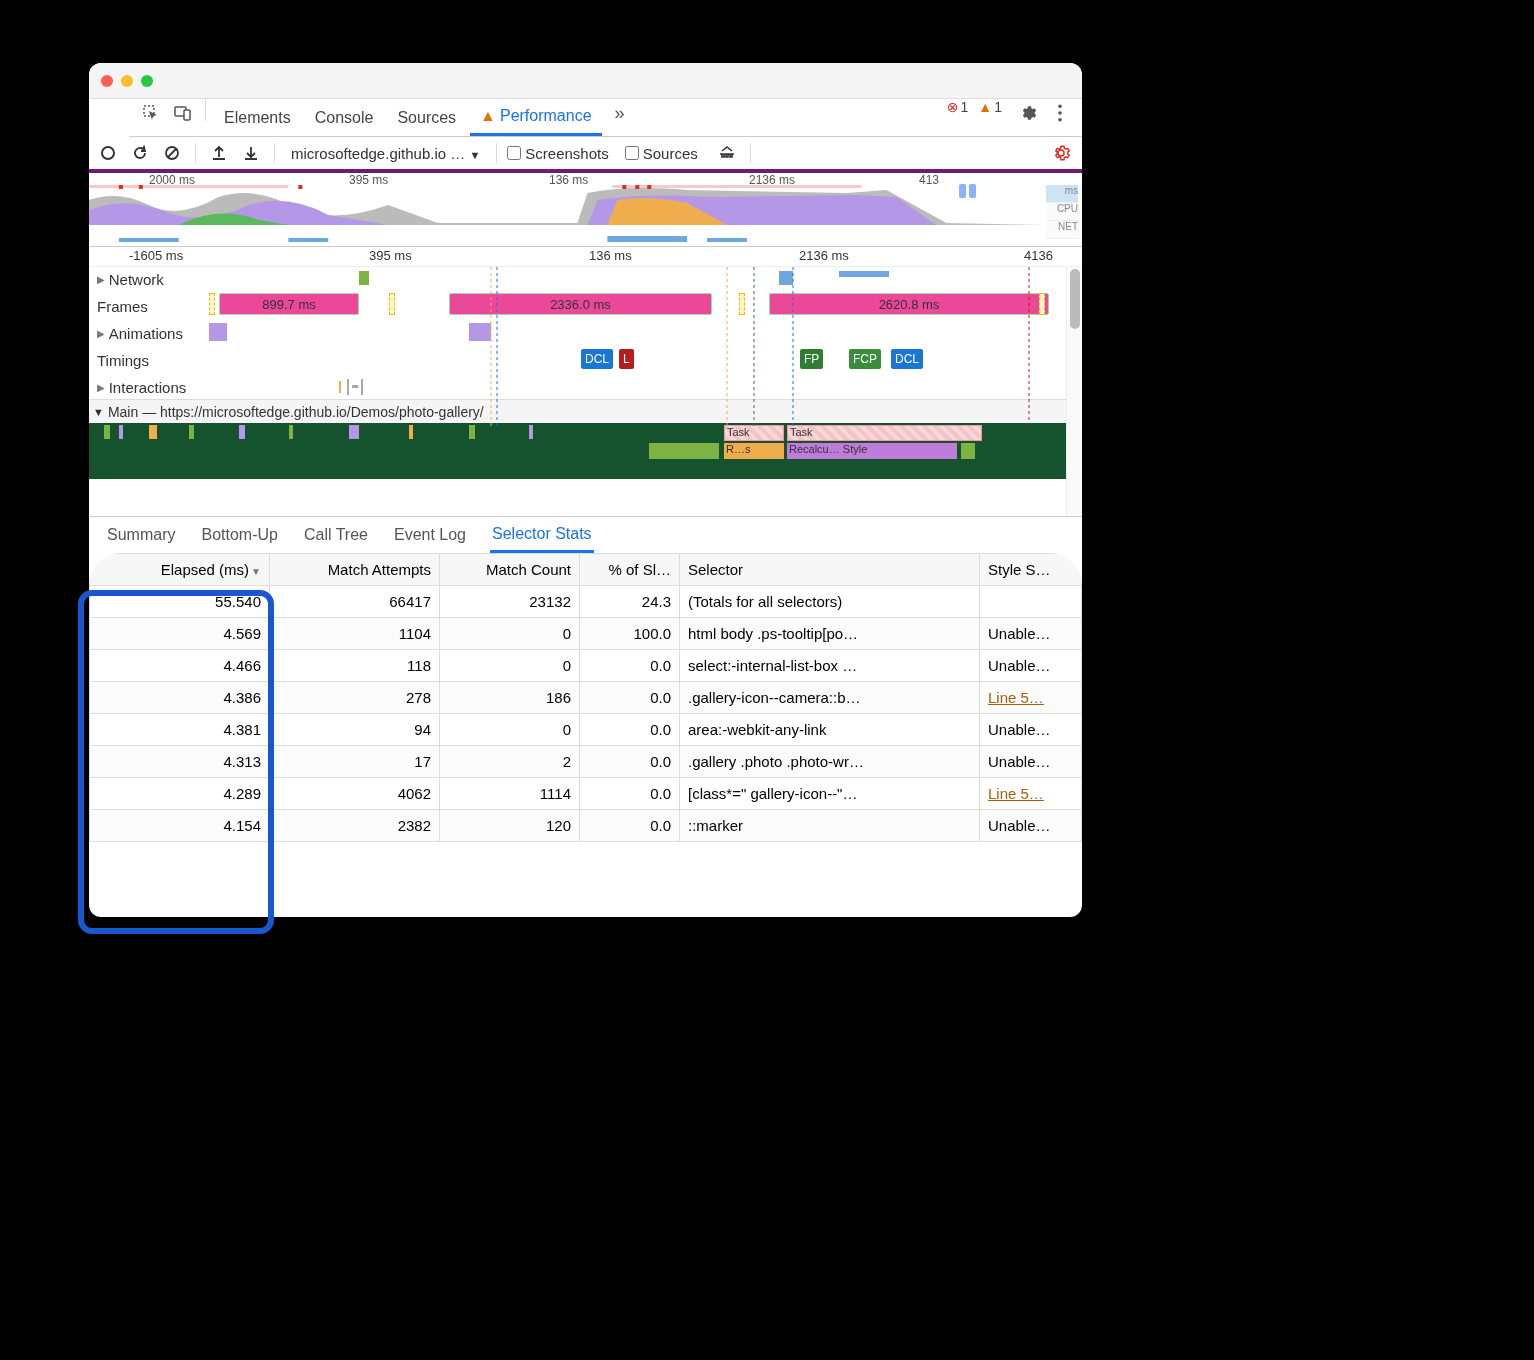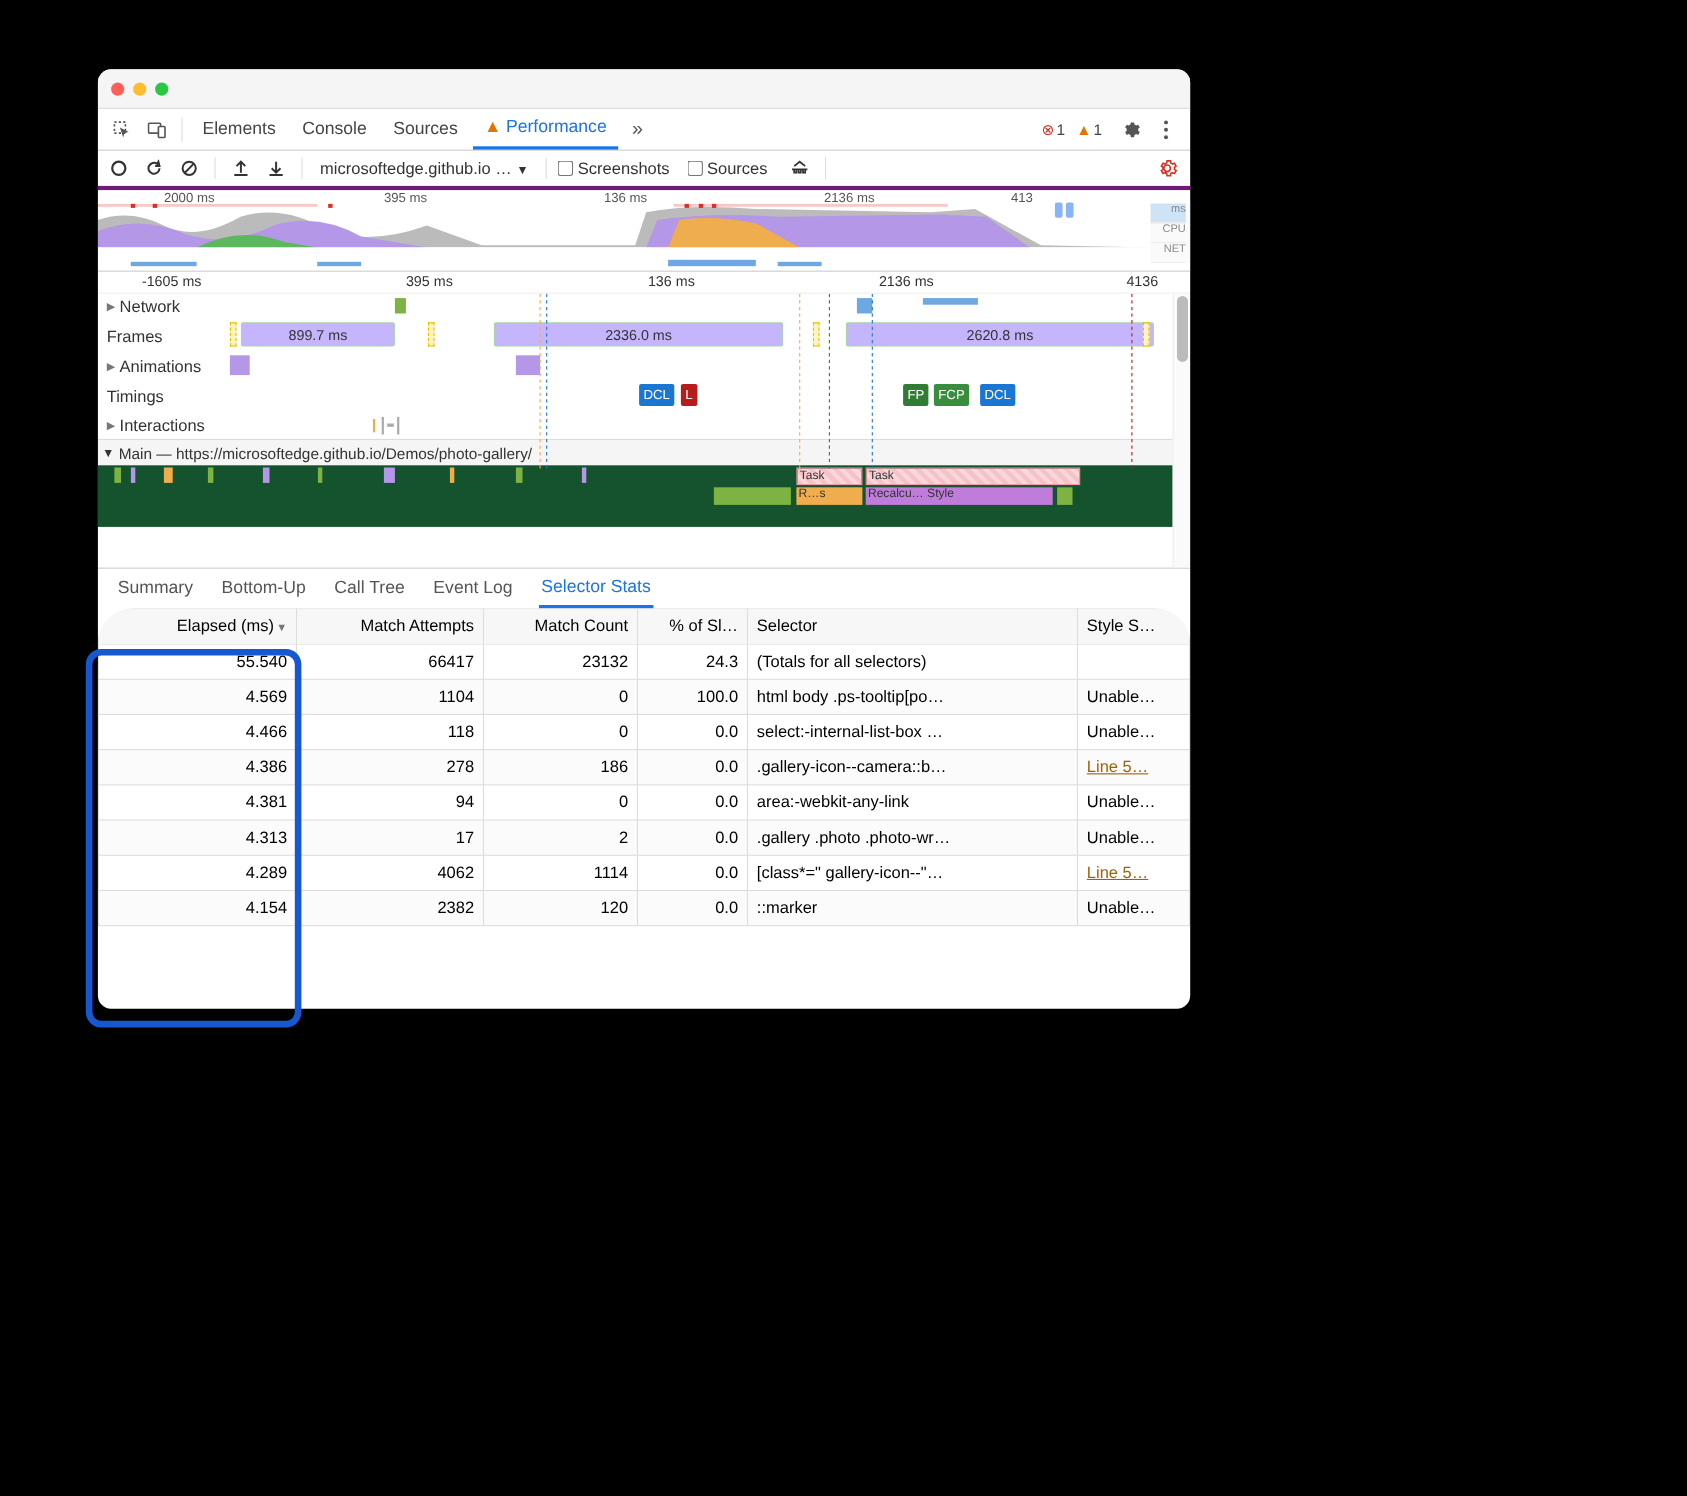--- a/index.html
+++ b/index.html
@@ -19,23 +19,23 @@
     padding: 0 12px; border-bottom: 1px solid #ddd;
     background: #f5f5f5;
     position: relative;
   }
   .traffic { display: flex; gap: 8px; }
   .dot { width: 12px; height: 12px; border-radius: 50%; }
   .dot.red { background: #ff5f57; } .dot.yellow { background: #febc2e; } .dot.green { background: #28c840; }
   .title { position:absolute; left:0; right:0; text-align:center; font-weight:600; font-size:15px; color:#333; pointer-events:none;}
   
   .tabbar {
-    height: 38px; display: flex; align-items: center;
+    height: 38px; display: flex; align-items: flex-start;
     border-bottom: 1px solid #ccc; padding: 0 8px; gap: 4px;
-    font-size: 16px; color: #444;
+    font-size: 16px; color: #444; margin-left: 40px;
   }
   .tabbar .icon-btn { width: 28px; height: 28px; display:flex; align-items:center; justify-content:center; cursor:pointer; color:#555; border-radius:4px;}
   .tabbar .sep { width: 1px; height: 22px; background: #ddd; margin: 0 4px; }
   .tabbar .tab { padding: 0 10px; cursor: pointer; height:100%; display:flex; align-items:center;}
   .tabbar .tab.active { color: #1a73e8; border-bottom: 3px solid #1a73e8; font-weight:500;}
   .tabbar .spacer { flex: 1; }
   .tabbar .badge { display:flex; align-items:center; gap:2px; font-size:14px;}
   .err-ic { color:#d93025;} .warn-ic{color:#e37400;}
   
   .toolbar2 {
@@ -63,21 +63,21 @@
     height: 270px; border-bottom:1px solid #ccc; font-size:15px; color:#333; position:relative;
     overflow:hidden;
   }
   .track-ruler { height:20px; position:relative; border-bottom:1px solid #eee;}
   .track-ruler .t { position:absolute; top:1px; font-size:13px; color:#333;}
   .track-row { height:24px; display:flex; align-items:center; position:relative;}
   .track-row.h30 { height:30px;}
   .track-label { width:120px; padding-left:8px; display:flex; align-items:center; gap:4px; font-size:15px;}
   .track-label .disc { font-size:10px; color:#777;}
   .track-content { position:absolute; left:120px; right:18px; top:0; bottom:0;}
-  .frame-block { position:absolute; top:2px; height:22px; background:#c4b5fd; border:1px solid #a5d6a7; border-radius:2px; display:flex; align-items:center; justify-content:center; font-size:13px; color:#333; overflow:hidden;}
+  .frame-block { position:absolute; top:2px; height:22px; background:#ec4899; border:1px solid #a5d6a7; border-radius:2px; display:flex; align-items:center; justify-content:center; font-size:13px; color:#333; overflow:hidden;}
   .timing-badge { position:absolute; top:4px; height:20px; padding:0 4px; color:#fff; font-size:12px; display:flex; align-items:center; border-radius:2px;}
   .tb-dcl{background:#1976d2;} .tb-l{background:#b71c1c;} .tb-fp{background:#2e7d32;} .tb-fcp{background:#388e3c;}
   .main-header { background:#f5f5f5; height:24px; display:flex; align-items:center; padding-left:4px; font-size:14px; border-top:1px solid #ddd;}
   .flame { height:56px; position:relative; background:#14532d;}
   .flame .bar { position:absolute; height:16px; font-size:11px; color:#333; overflow:hidden; padding:0 2px; white-space:nowrap;}
   .task-bar{ background: repeating-linear-gradient(45deg,#f5c2c7,#f5c2c7 4px,#f8d7da 4px,#f8d7da 8px); border:1px solid #e9a; }
   .recalc-bar{ background:#c07cdb; color:#fff;}
   .scrollbar-v { position:absolute; right:0; top:20px; bottom:0; width:16px; background:#fafafa; border-left:1px solid #eee;}
   .thumb { position:absolute; right:2px; width:10px; background:#bbb; border-radius:5px;}
   
@@ -304,21 +304,21 @@
       </div>
     </div>
 
     <div class="track-row h30">
       <div class="track-label">
           <span>Timings</span>
         </div>
       <div class="track-content" id="timings-content">
           <div class="timing-badge tb-dcl" style="left: 372px;">DCL</div>
           <div class="timing-badge tb-l" style="left: 410px;">L</div>
-          <div class="timing-badge tb-fp" style="left: 612px; text-align: right;">FP</div>
+          <div class="timing-badge tb-fp" style="left: 591px; text-align: right;">FP</div>
           <div class="timing-badge tb-fcp" style="left: 640px;">FCP</div>
           <div class="timing-badge tb-dcl" style="left: 682px;">DCL</div>
         </div>
     </div>
 
     <div class="track-row">
       <div class="track-label">
           <span class="disc">▶</span>
           <span>Interactions</span>
         </div>

